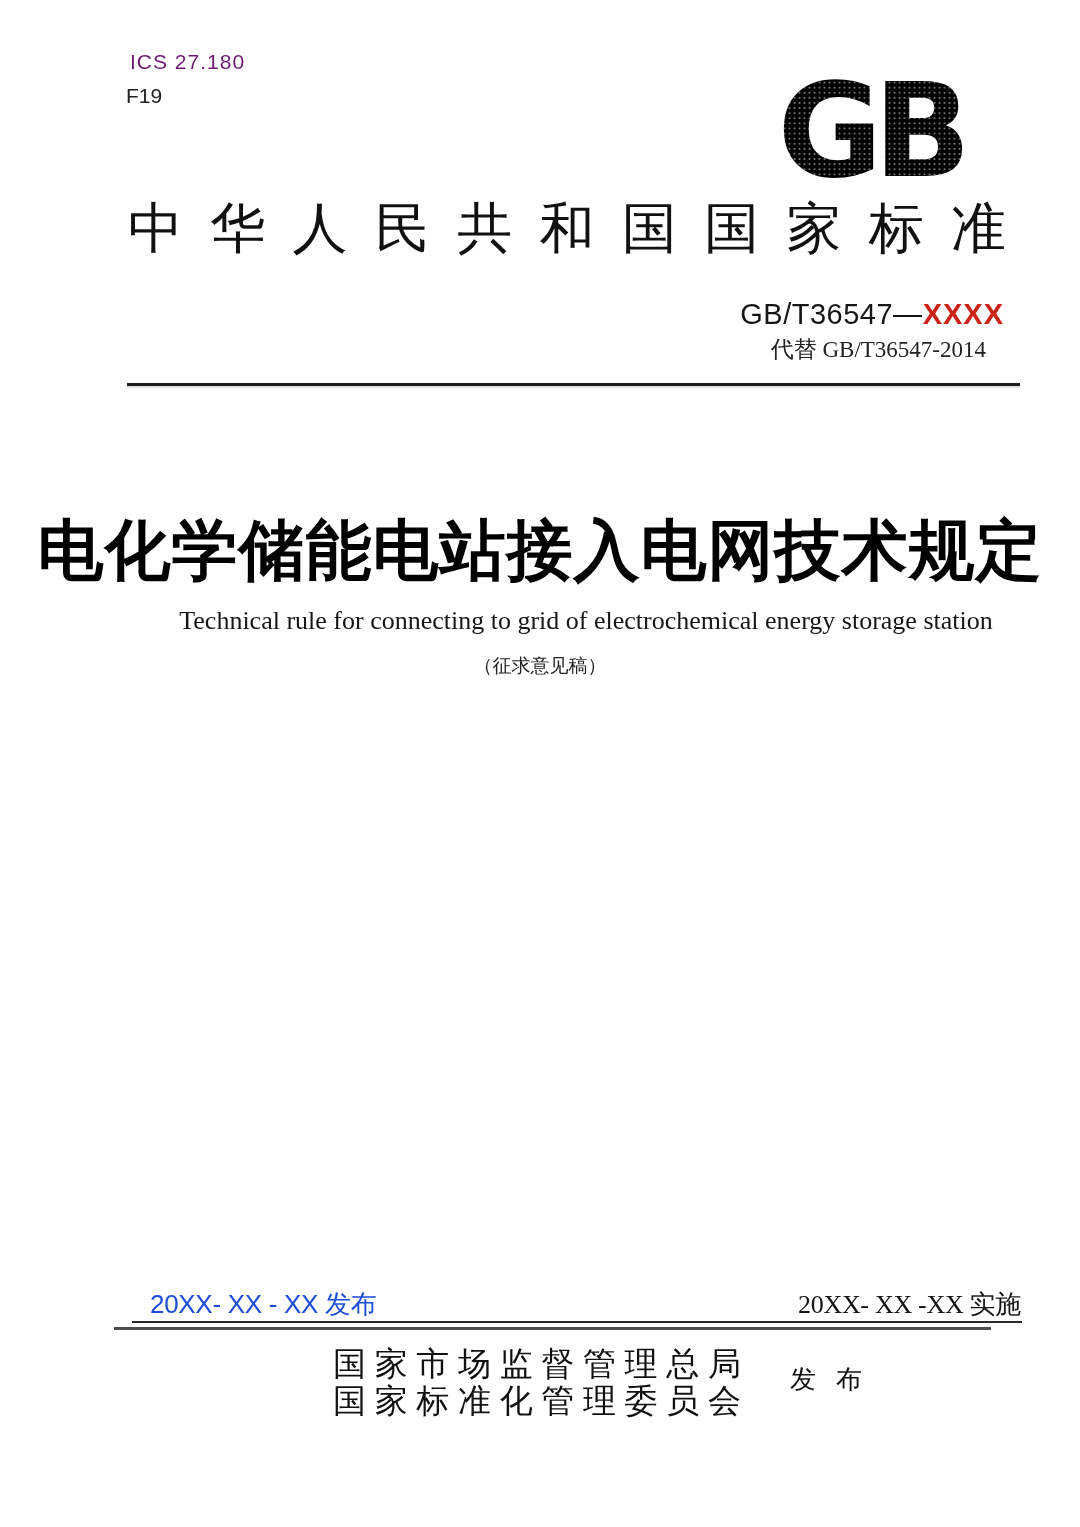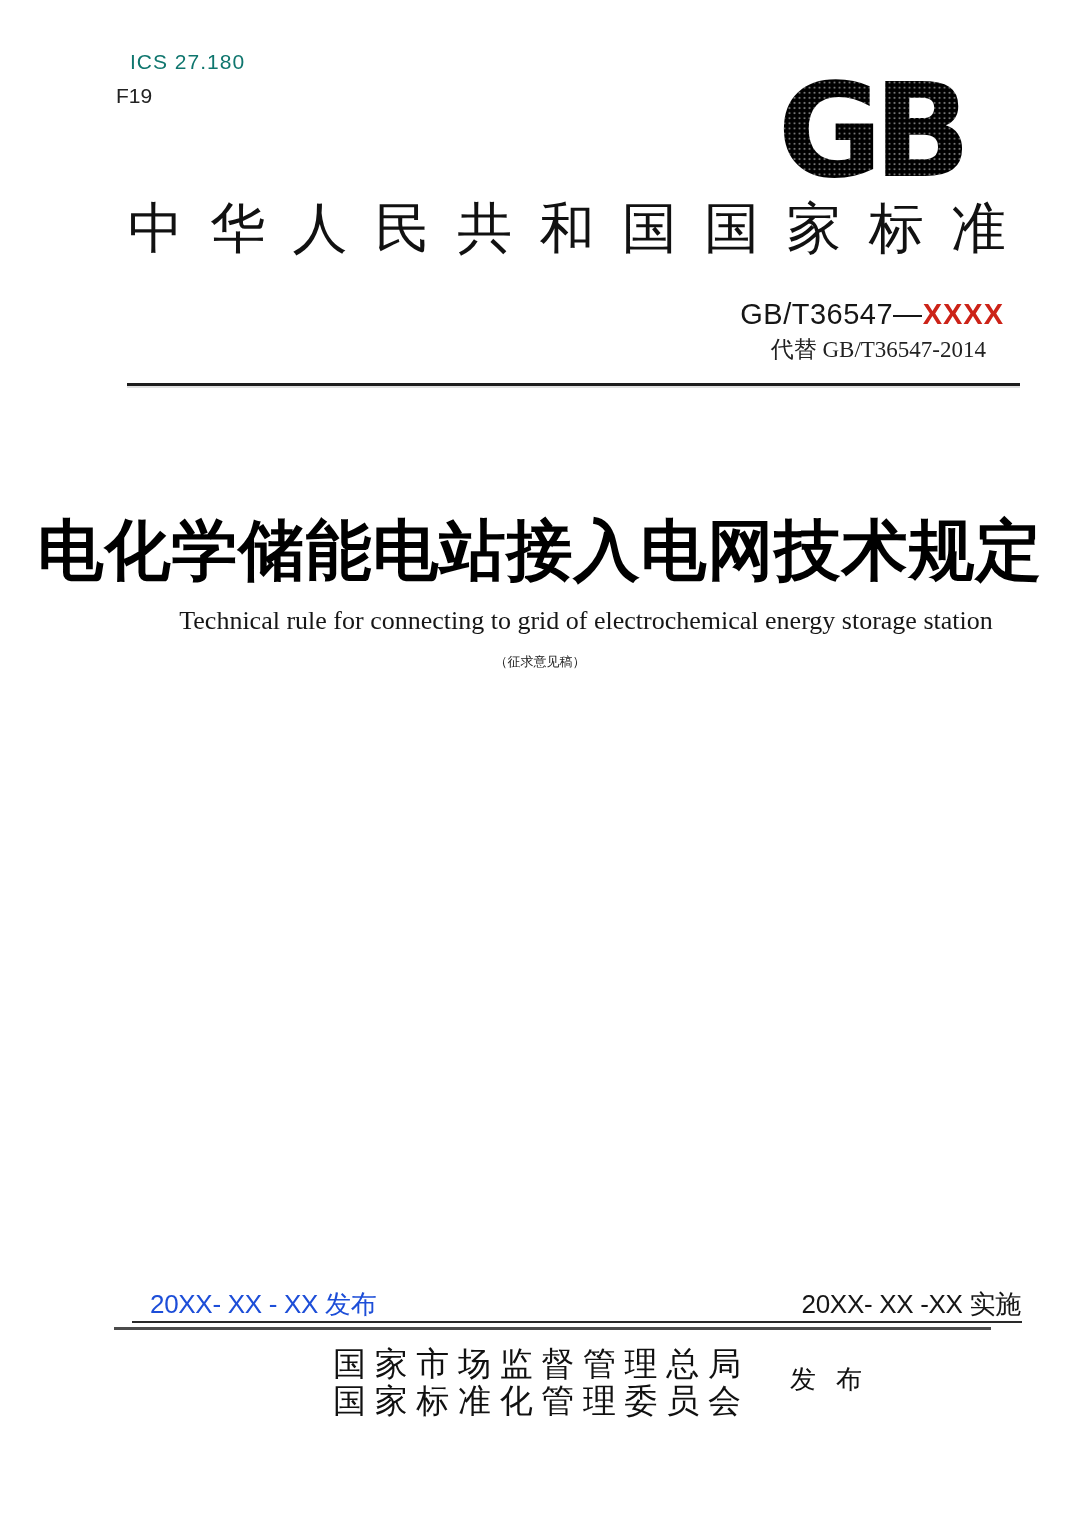--- a/index.html
+++ b/index.html
@@ -14,24 +14,24 @@
     height: 1527px;
     margin: 0 auto;
     background: #ffffff;
     overflow: hidden;
   }
 
   
   .ics-code {
     position: absolute; left: 130px; top: 50px;
     font-family: "Liberation Sans", "DejaVu Sans", sans-serif;
-    font-size: 21px; letter-spacing: 1px; color: #0f766e;
+    font-size: 21px; letter-spacing: 1px; color: #701a75;
   }
   .class-code {
-    position: absolute; left: 116px; top: 84px;
+    position: absolute; left: 126px; top: 84px;
     font-family: "Liberation Sans", "DejaVu Sans", sans-serif;
     font-size: 21px; color: #222;
   }
 
   
   .gb-logo {
     position: absolute; top: 70px; right: 118px;
     width: 230px; height: 122px;
     display: flex; align-items: center; justify-content: flex-end;
   }
@@ -99,33 +99,33 @@
   .en-title {
     position: absolute; left: 0; top: 606px; width: 100%;
     text-align: center;
     font-family: "Liberation Serif", "DejaVu Serif", serif;
     font-size: 26px; color: #161616; margin-left: 46px;
   }
   .draft-note {
     position: absolute; left: 0; top: 653px; width: 100%;
     text-align: center;
     font-family: "Liberation Serif", "DejaVu Serif", serif;
-    font-size: 13px; color: #222;
+    font-size: 19px; color: #222;
   }
 
   
   .release-date {
     position: absolute; left: 150px; top: 1287px;
     font-family: "Liberation Sans", "DejaVu Sans", sans-serif;
     font-size: 26px; letter-spacing: -0.3px; color: #1d4ed8;
     white-space: nowrap;
   }
   .implement-date {
     position: absolute; right: 59px; top: 1287px;
-    font-family: Liberation Sans, sans-serif;
+    font-family: Liberation Serif, serif;
     font-size: 26px; letter-spacing: -0.3px; color: #161616;
     white-space: nowrap;
   }
   .footer-thin-rule {
     position: absolute; left: 132px; top: 1321px; width: 890px; height: 2px;
     background: #2a2a2a;
   }
   .footer-thick-rule {
     position: absolute; left: 114px; top: 1327px; width: 877px; height: 3px;
     background: #4c4c4c;

